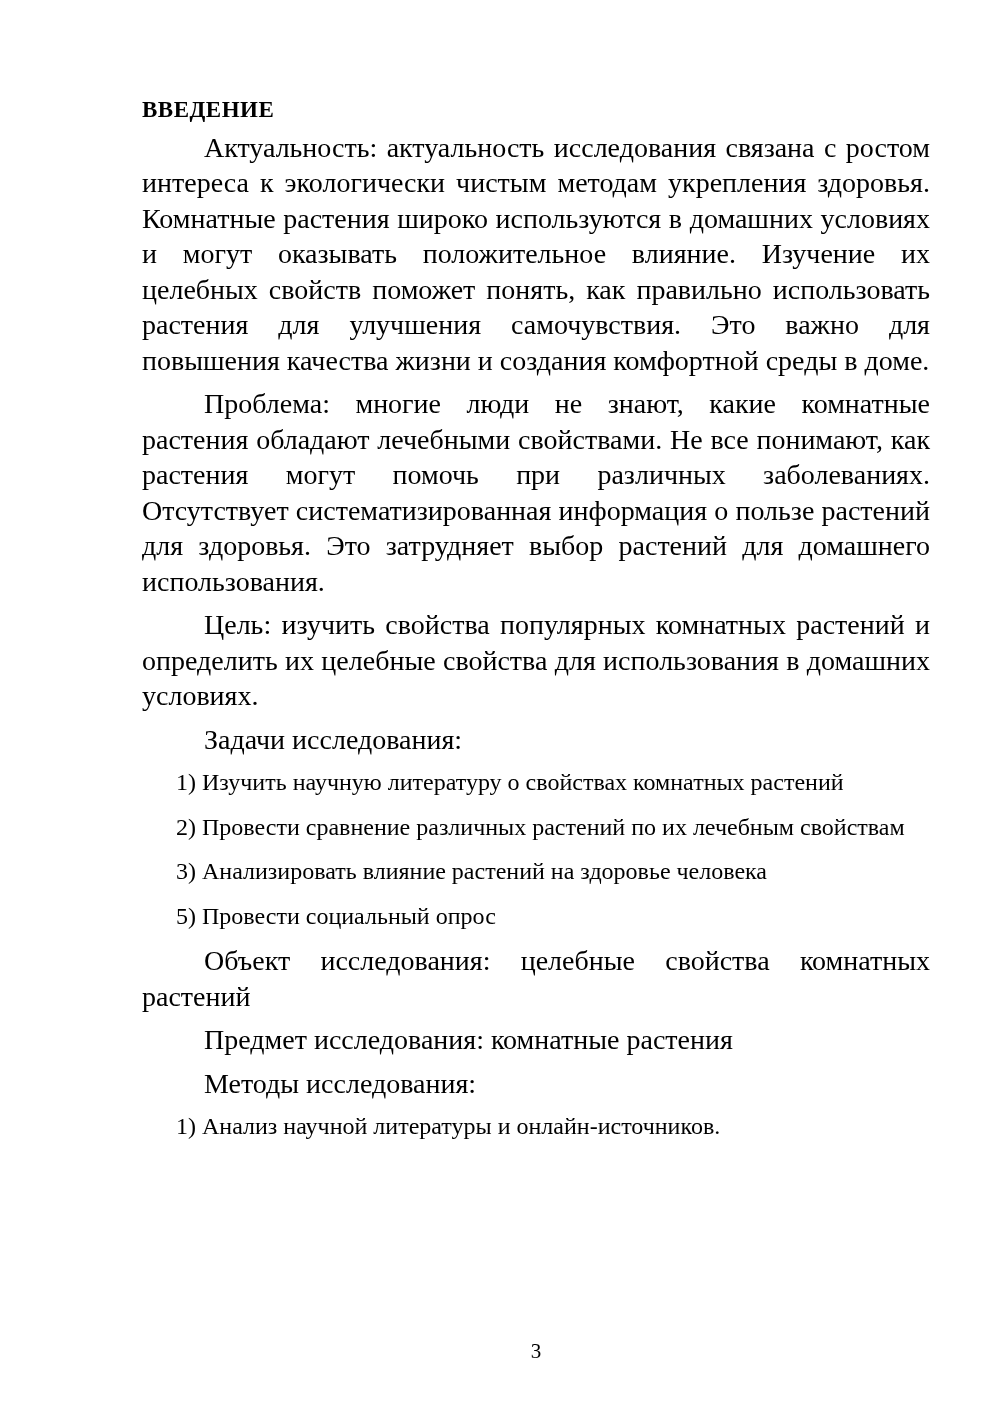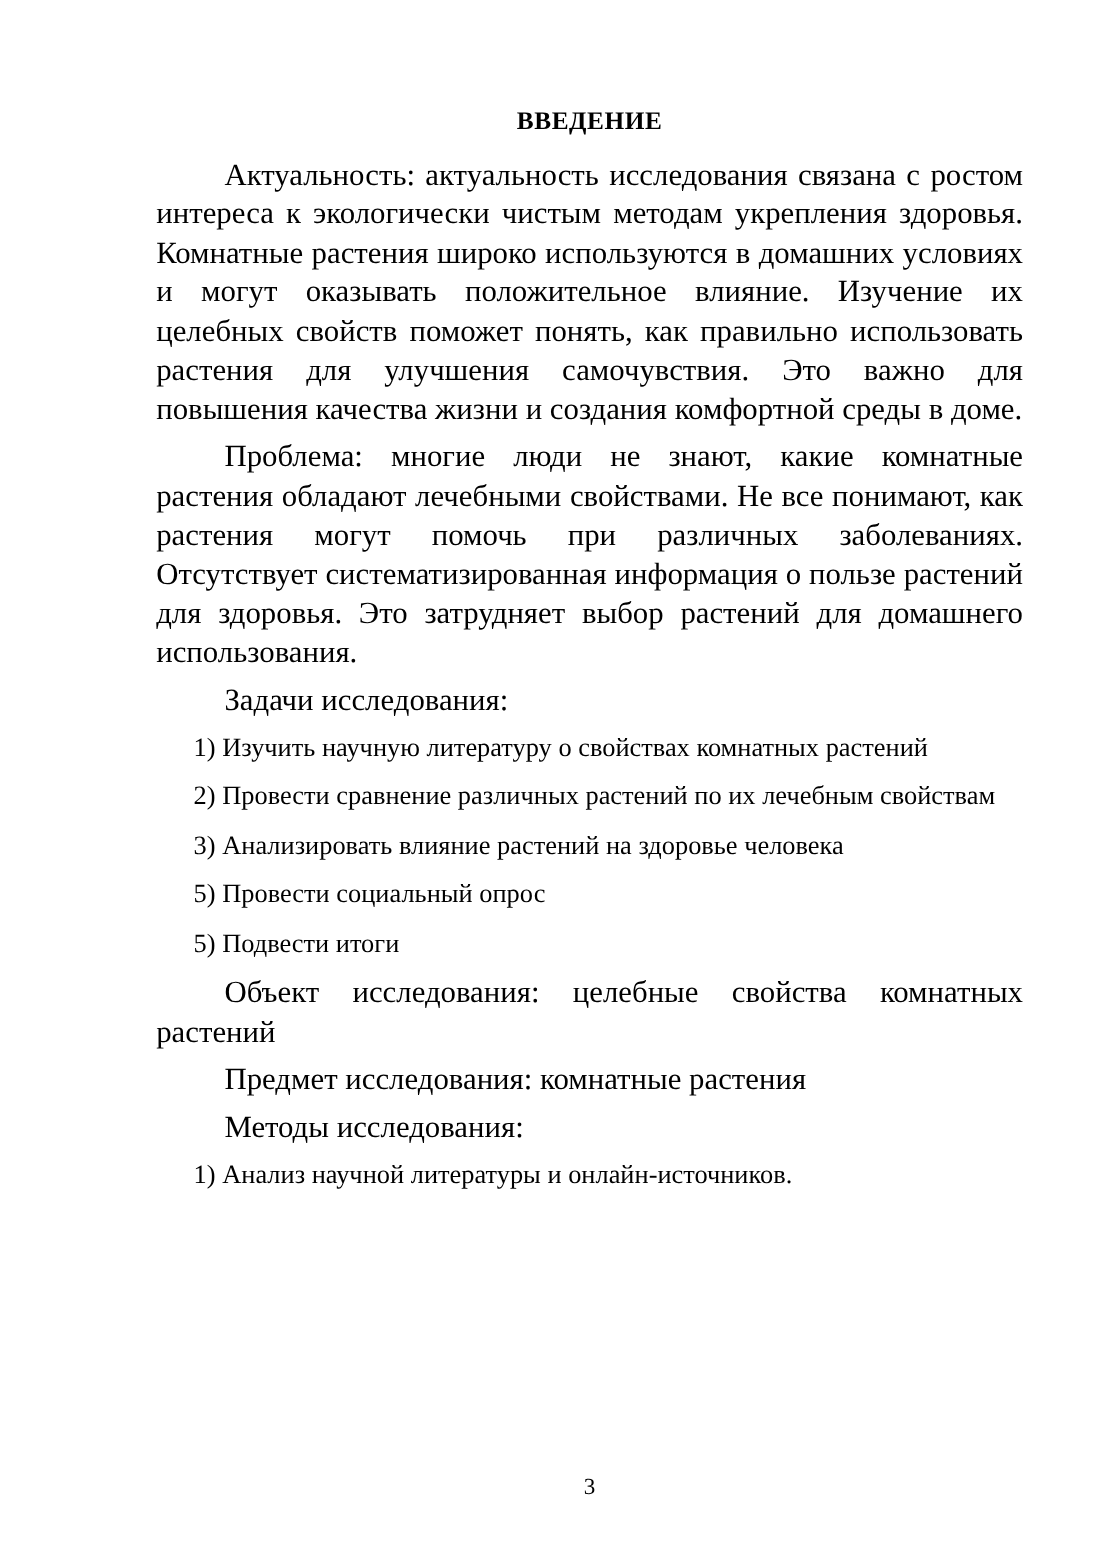--- a/index.html
+++ b/index.html
@@ -22,24 +22,24 @@
     }
     .content {
       position: absolute;
       top: 92px;
       left: 142px;
       width: 788px;
     }
     .doc-title {
       font-size: 23px;
       font-weight: bold;
-      text-align: center;
+      text-align: left;
       line-height: 35.5px;
       letter-spacing: 0.5px;
-      margin: 0 0 14px 0;
+      margin: 0 0 2px 0;
     }
     .para {
       font-size: 28px;
       line-height: 35.5px;
       text-align: justify;
       text-indent: 62px;
       margin: 0 0 8px 0;
     }
     .list-item {
       font-size: 24px;
@@ -63,28 +63,28 @@
 
 <div class="page">
   <div class="content">
 
     <h1 class="doc-title">ВВЕДЕНИЕ</h1>
 
     <p class="para">Актуальность: актуальность исследования связана с ростом интереса к экологически чистым методам укрепления здоровья. Комнатные растения широко используются в домашних условиях и могут оказывать положительное влияние. Изучение их целебных свойств поможет понять, как правильно использовать растения для улучшения самочувствия. Это важно для повышения качества жизни и создания комфортной среды в доме.</p>
 
     <p class="para">Проблема: многие люди не знают, какие комнатные растения обладают лечебными свойствами. Не все понимают, как растения могут помочь при различных заболеваниях. Отсутствует систематизированная информация о пользе растений для здоровья. Это затрудняет выбор растений для домашнего использования.</p>
 
+    <p class="para">Цель: изучить свойства популярных комнатных растений и определить их целебные свойства для использования в домашних условиях.</p>
 
     <p class="para">Задачи исследования:</p>
 
     <p class="list-item">1) Изучить научную литературу о свойствах комнатных растений</p>
     <p class="list-item">2) Провести сравнение различных растений по их лечебным свойствам</p>
     <p class="list-item">3) Анализировать влияние растений на здоровье человека</p>
     <p class="list-item">5) Провести социальный опрос</p>
-    <p class="list-item">5) Подвести итоги</p>
 
     <p class="para">Объект исследования: целебные свойства комнатных растений</p>
 
     <p class="para">Предмет исследования: комнатные растения</p>
 
 
     <p class="para">Методы исследования:</p>
 
     <p class="list-item">1) Анализ научной литературы и онлайн-источников.</p>
 

